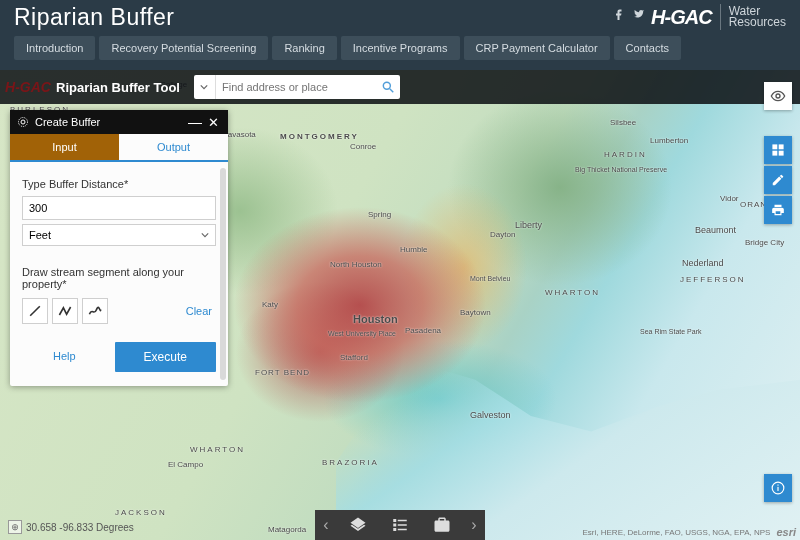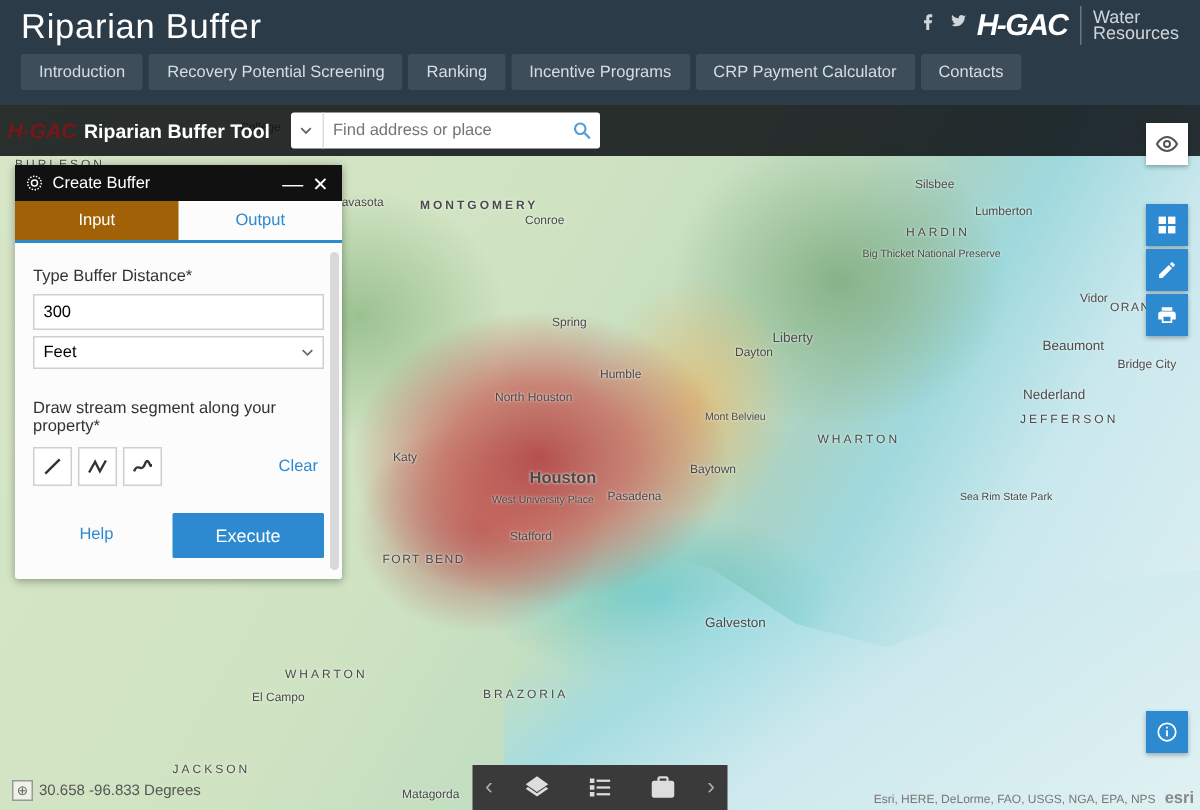--- a/index.html
+++ b/index.html
@@ -60,21 +60,21 @@
   .rtool, .rtool2 { width:28px; height:28px; background:#fff; box-shadow:0 1px 3px rgba(0,0,0,0.3); display:flex; align-items:center; justify-content:center; cursor:pointer; color:#4a4a4a; }
   .rtool2 { background:#2e8ad0; color:#fff; }
   .rgroup { display:flex; flex-direction:column; gap:2px; }
   .info-btn { position:absolute; right:8px; bottom:38px; z-index:25; }
   .bottombar { position:absolute; left:50%; transform:translateX(-50%); bottom:0; height:30px; background:#3a3a3a; display:flex; align-items:center; z-index:25; }
   .bbtn { width:42px; height:30px; display:flex; align-items:center; justify-content:center; color:#ddd; cursor:pointer; }
   .bbtn.chev { width:22px; color:#aaa; }
   .coords { position:absolute; left:8px; bottom:6px; background:rgba(255,255,255,0); font-size:10px; color:#555; z-index:22; display:flex; align-items:center; gap:4px; }
   .coords .cicon { width:14px; height:14px; border:1px solid #999; display:flex; align-items:center; justify-content:center; font-size:9px; color:#666; background:rgba(255,255,255,0.6); }
   .attrib { position:absolute; right:4px; bottom:2px; font-size:8px; color:#777; z-index:22; display:flex; align-items:center; gap:6px; }
-  .esri { font-weight:700; color:#888; font-size:11px; }
+  .esri { font-weight:700; font-style:italic; color:#888; font-size:11px; }
   svg { display:block; }
 </style>
 </head>
 <body>
 
 <div class="topbar">
   <div class="topbar-row1">
     <div class="title">Riparian Buffer</div>
     <div class="social">
       <span>

